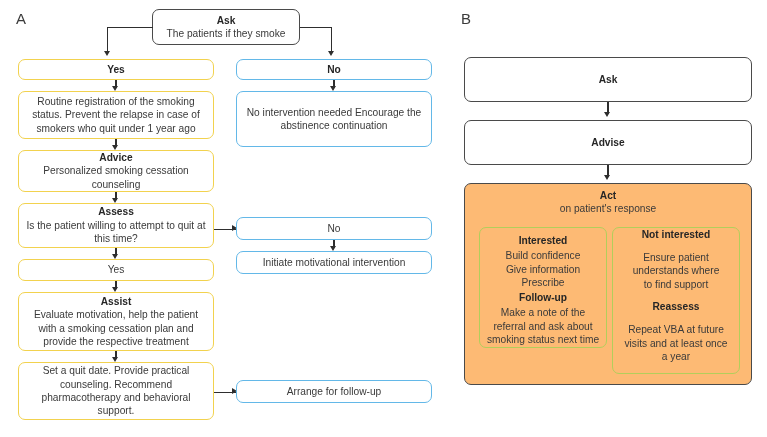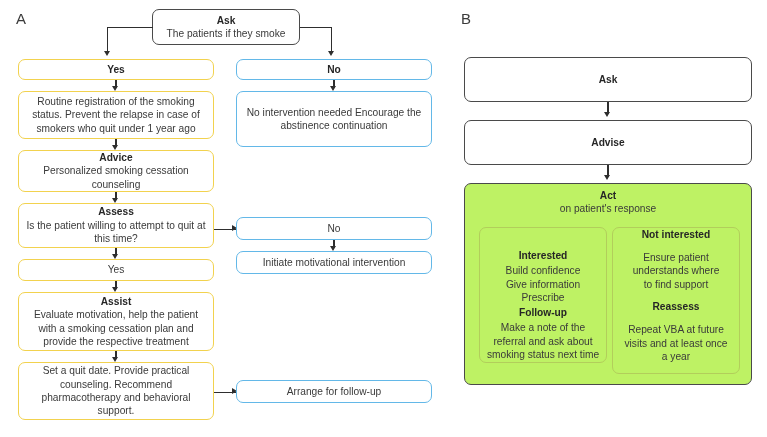--- a/index.html
+++ b/index.html
@@ -170,30 +170,30 @@
 <div class="conn v" style="left:607.4px; top:102px; height:12px;"></div>
 <div class="arrow-down" style="left:604.2px; top:112px;"></div>
 
 <div class="box bd-dark" style="left:464px; top:120px; width:288px; height:45px;">
   <div class="ttl">Advise</div>
 </div>
 <div class="conn v" style="left:607.4px; top:165px; height:12px;"></div>
 <div class="arrow-down" style="left:604.2px; top:175px;"></div>
 
 <div style="position:absolute; left:464px; top:183px; width:288px; height:202px;
-            box-sizing:border-box; border:1.15px solid #4a4a4a; border-radius:7px; background:#bef264;">
+            box-sizing:border-box; border:1.15px solid #4a4a4a; border-radius:7px; background:#fdba74;">
   <div style="text-align:center; margin-top:5px; font-size:10.2px; line-height:13.4px; color:#3a3a3a;">
     <div class="ttl" style="font-weight:bold; color:#262626;">Act</div>
     <div class="sub">on patient's response</div>
   </div>
 
-  <div style="position:absolute; left:14px; top:43px; width:128px; height:136px;
+  <div style="position:absolute; left:14px; top:43px; width:128px; height:121px;
               box-sizing:border-box; border:1.15px solid #b2ce5b; border-radius:7px;
               display:flex; flex-direction:column; align-items:center; text-align:right;
-              font-size:10.2px; line-height:13.6px; color:#3a3a3a; padding-top:21px;">
+              font-size:10.2px; line-height:13.6px; color:#3a3a3a; padding-top:6px;">
     <div class="ttl" style="font-weight:bold; color:#262626;">Interested</div>
     <div class="gap"></div>
     <div>Build confidence</div>
     <div>Give information</div>
     <div>Prescribe</div>
     <div class="gap"></div>
     <div class="ttl" style="font-weight:bold; color:#262626;">Follow-up</div>
     <div class="gap"></div>
     <div>Make a note of the</div>
     <div>referral and ask about</div>

